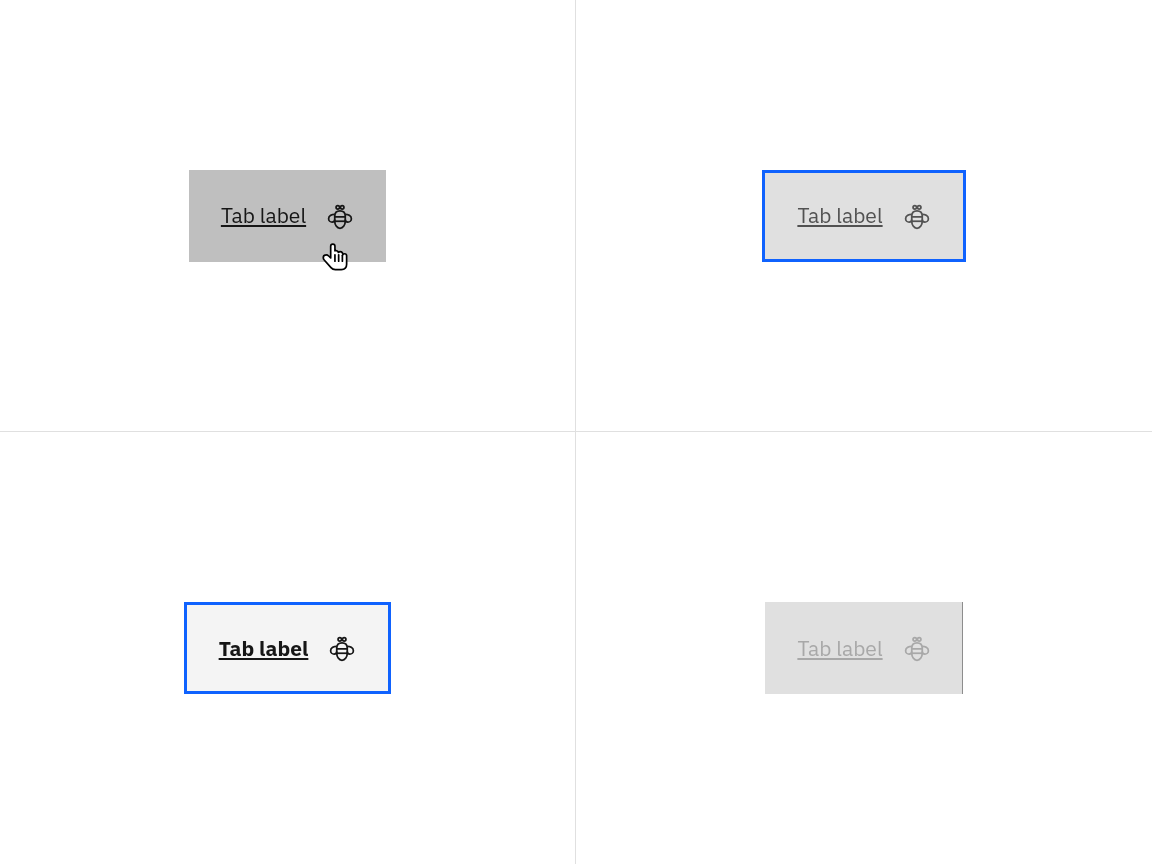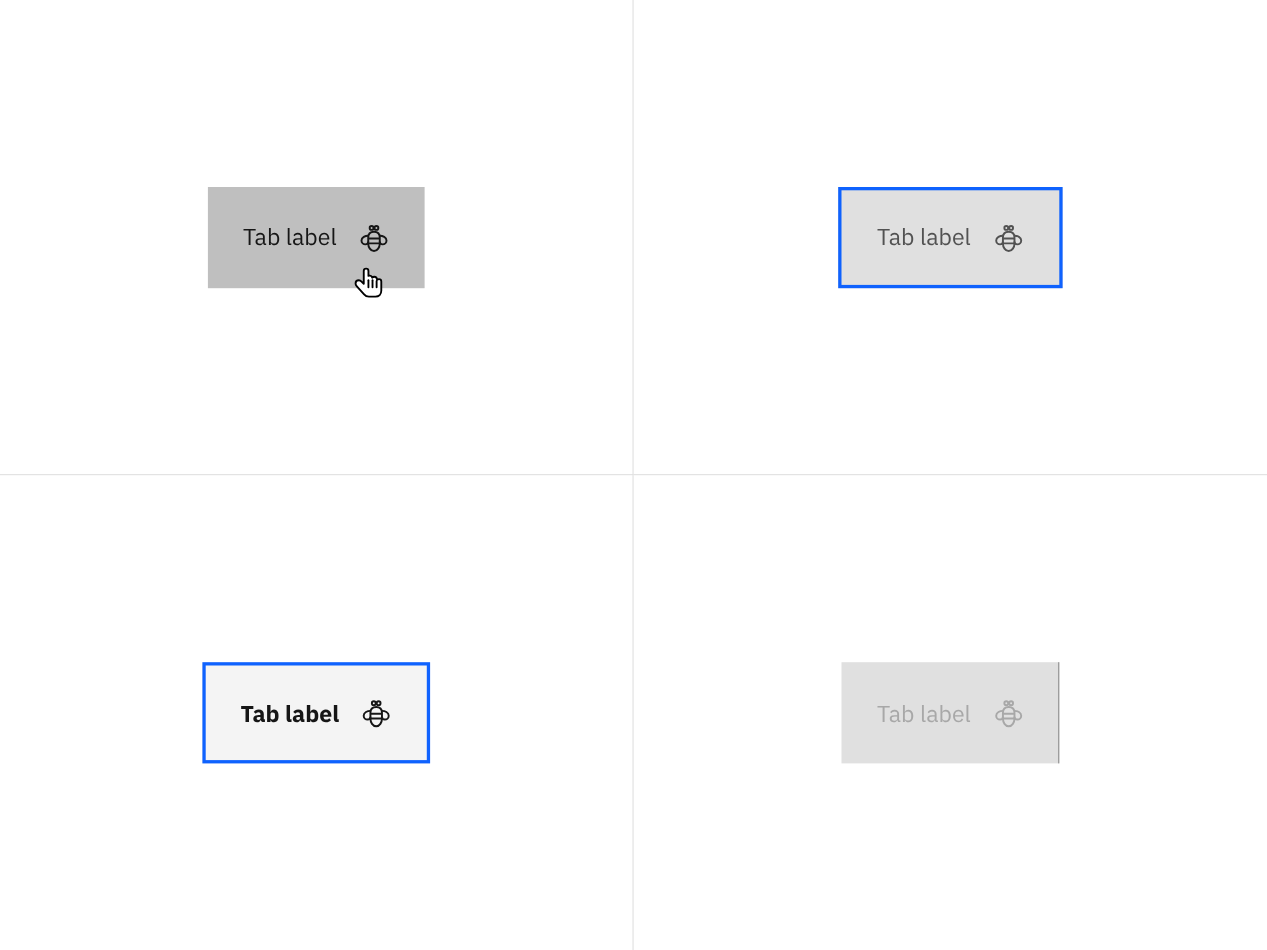--- a/index.html
+++ b/index.html
@@ -30,20 +30,21 @@
     
     .tab {
       display: inline-flex;
       align-items: center;
       height: 92px;
       padding: 0 32px;
       font-size: 21px;
       line-height: 1;
       gap: 20px;
       white-space: nowrap;
+      text-decoration: underline;
     }
     
     
     .tab-hover {
       background: #bfbfbf;
       color: #161616;
       position: relative;
     }
     
     

